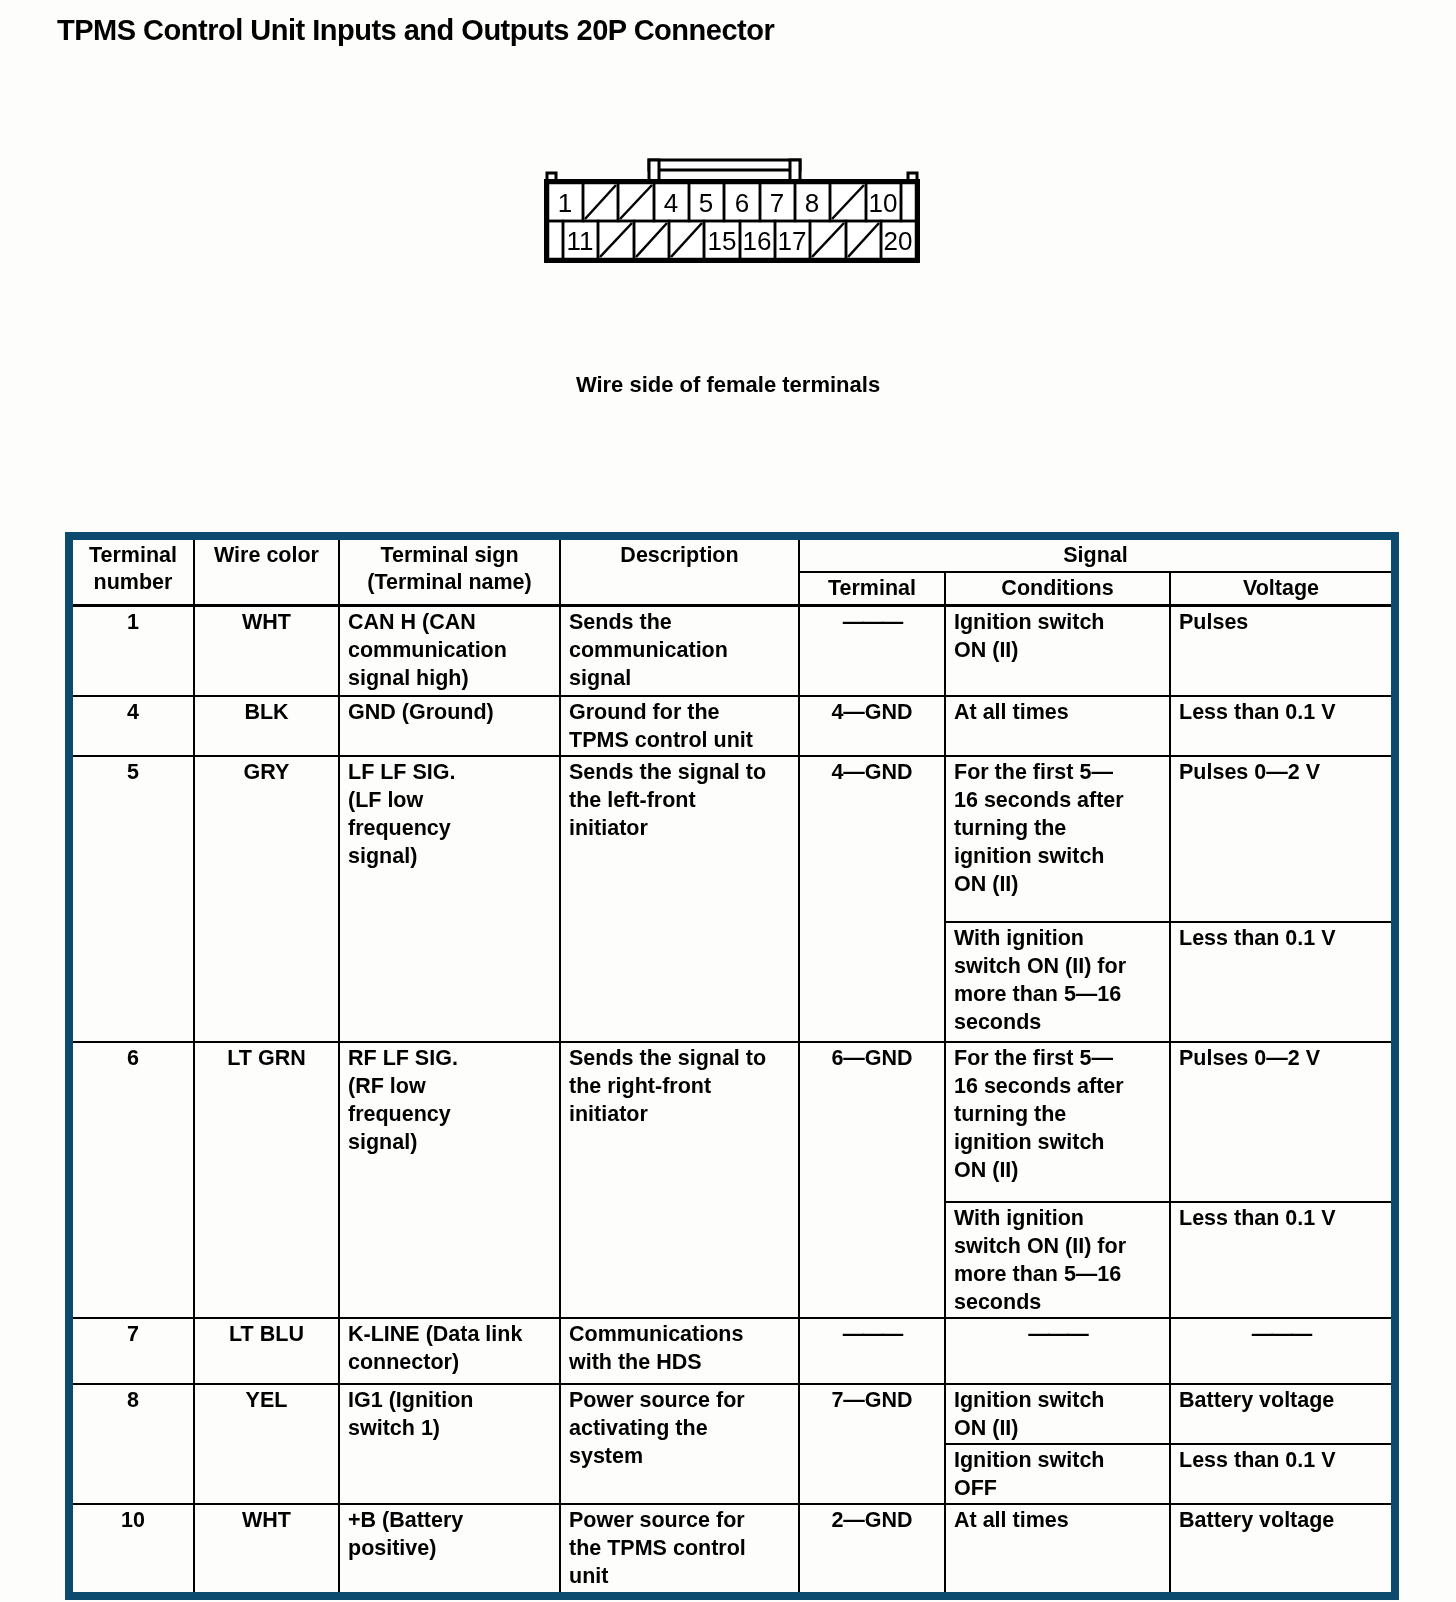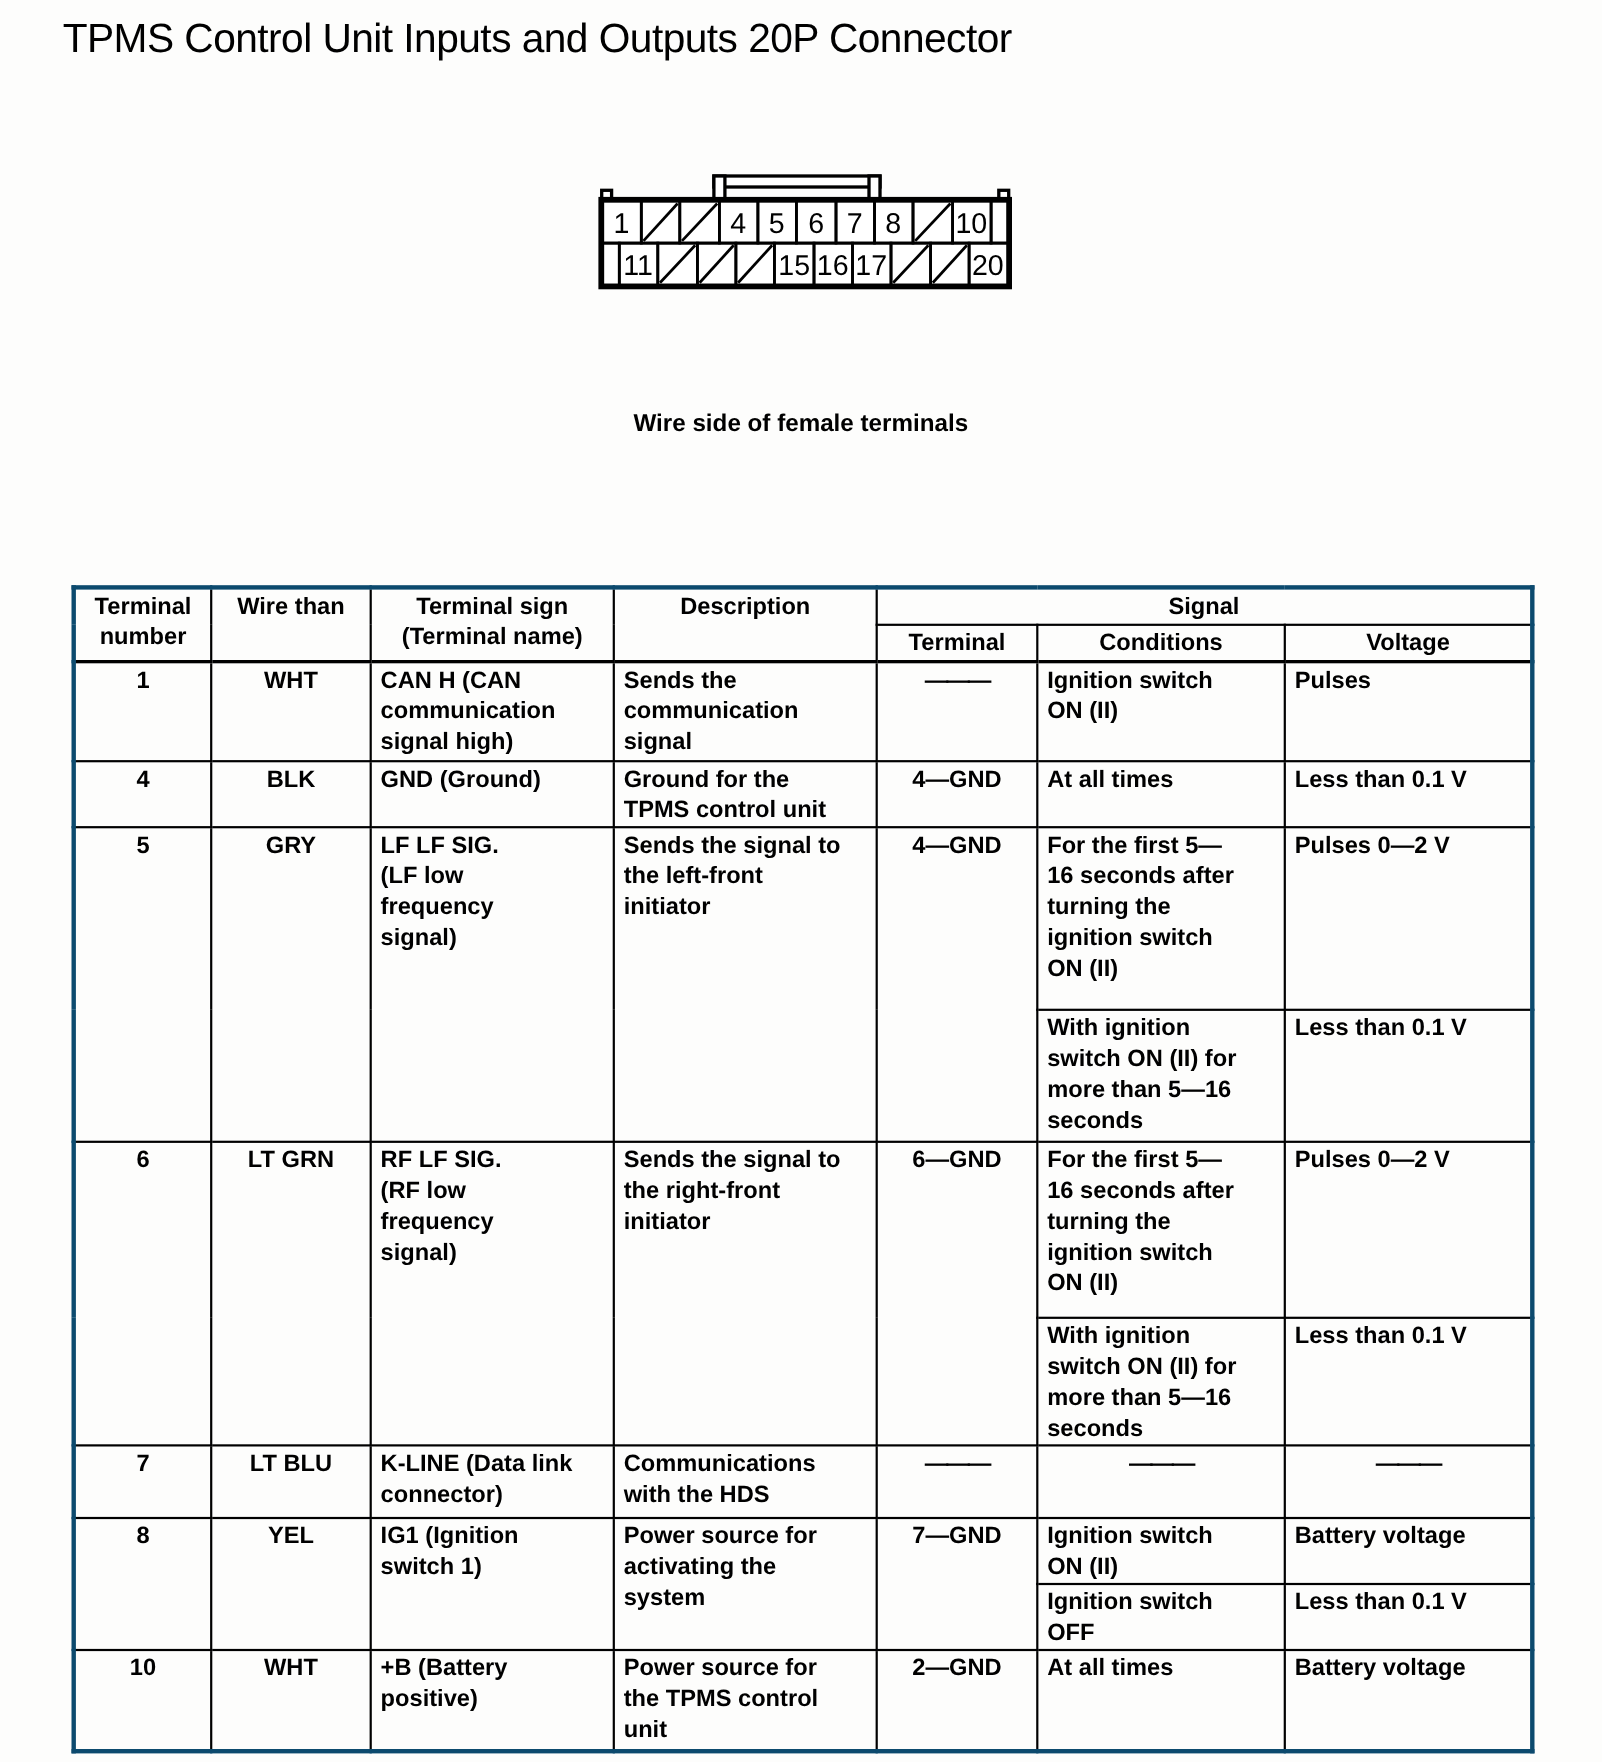--- a/index.html
+++ b/index.html
@@ -4,34 +4,34 @@
 <style>
   html,body{margin:0;padding:0;}
   body{
     width:1456px;height:1602px;position:relative;
     background:#fdfdfc;color:#000;
     font-family:"Liberation Sans", sans-serif;
     overflow:hidden;
   }
   .page-title{
     position:absolute;left:57px;top:14px;
-    font-size:37px;font-weight:normal;letter-spacing:-0.5px;
+    font-size:29px;font-weight:bold;letter-spacing:-0.5px;
     margin:0;
   }
   .connector-wrap{
     position:absolute;left:528px;top:146px;width:400px;height:124px;
   }
   .connector-caption{
     position:absolute;left:0;top:372px;width:1456px;
     text-align:center;font-size:22px;font-weight:bold;
   }
   table.io-table{
     position:absolute;left:65px;top:532px;width:1326px;
     border-collapse:collapse;table-layout:fixed;
-    border:4px solid #0c4a6e;
+    border:8px solid #0c4a6e;
   }
   .io-table th,.io-table td{
     border:2px solid #000;
     font-size:21.5px;line-height:28px;font-weight:bold;
     vertical-align:top;padding:1px 8px;
     overflow:hidden;
   }
   .io-table th{
     text-align:center;line-height:27px;padding:2px 4px;
   }
@@ -126,21 +126,21 @@
       <col style="width:145px">
       <col style="width:221px">
       <col style="width:239px">
     <col style="width:146px">
       <col style="width:225px">
       <col style="width:225px">
   </colgroup>
   <thead>
     <tr style="height:30px">
       <th rowspan="2">Terminal number</th>
-      <th rowspan="2">Wire than</th>
+      <th rowspan="2">Wire color</th>
       <th rowspan="2">Terminal sign (Terminal name)</th>
       <th rowspan="2">Description</th>
       <th colspan="3" class="span-head">Signal</th>
     </tr>
     <tr style="height:28px">
       <th>Terminal</th>
       <th>Conditions</th>
       <th>Voltage</th>
     </tr>
   </thead>

